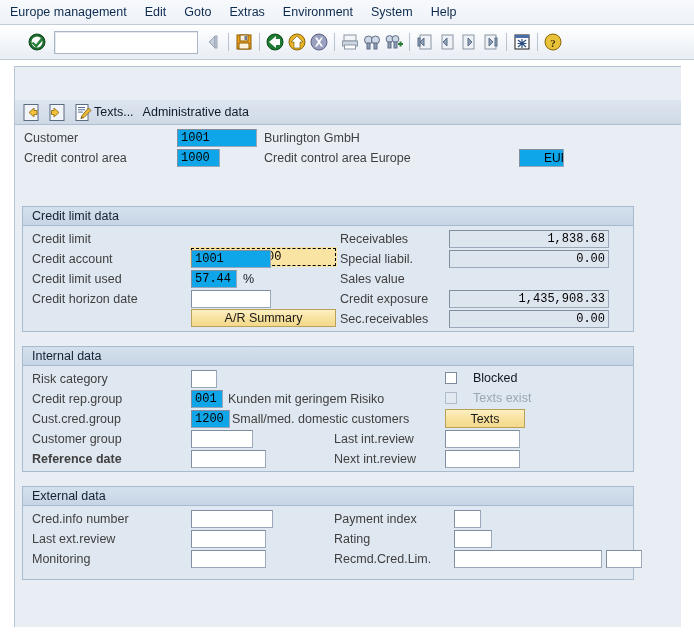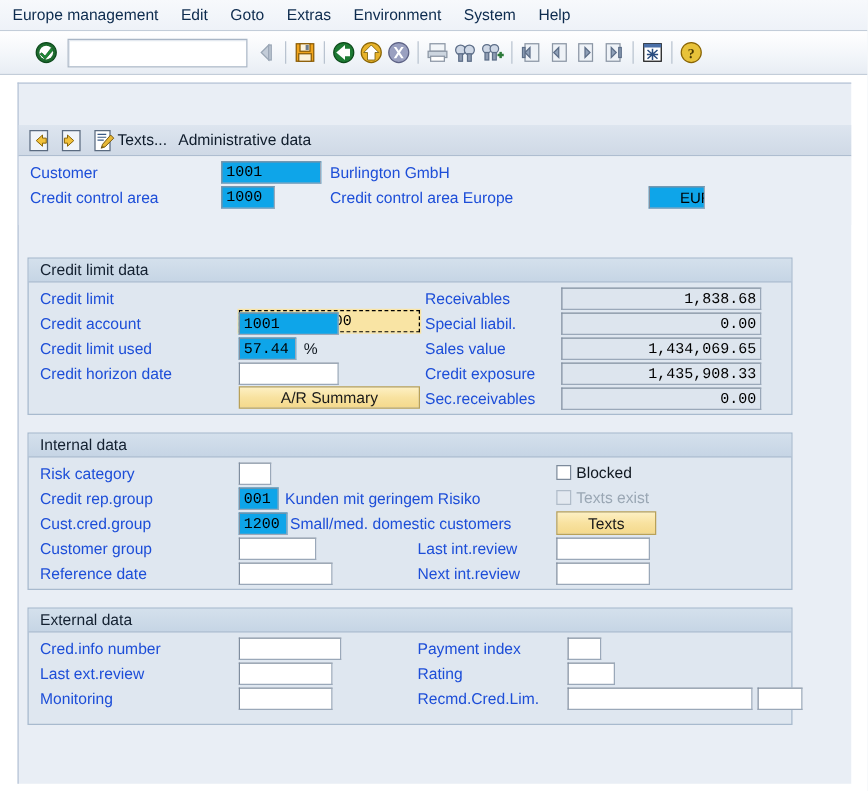--- a/index.html
+++ b/index.html
@@ -77,21 +77,21 @@
     position:absolute;left:0;top:33px;width:666px;height:24px;
     background:linear-gradient(to bottom,#dde5ef,#cfd9e6);
     border-bottom:1px solid #aebdd0;
     display:flex;align-items:center;
   }
   .abi{width:19px;height:19px;margin-left:7px;display:block;}
   .ablabel{font-size:12.5px;color:#0f1c2b;margin-left:1px;white-space:nowrap;}
   .ablabel2{font-size:12.5px;color:#0f1c2b;margin-left:9px;white-space:nowrap;}
   
   .hdr{position:absolute;left:0;top:58px;width:666px;height:55px;background:#e9eef5;}
-  .lbl{position:absolute;font-size:12.5px;color:#1d4ed8;white-space:nowrap;}
+  .lbl{position:absolute;font-size:12.5px;color:#404040;white-space:nowrap;}
   
   .fld{
     position:absolute;box-sizing:border-box;
     font-family:"Liberation Mono","DejaVu Sans Mono",monospace;
     font-size:12px;line-height:16px;height:18px;
     padding:0 3px;white-space:nowrap;overflow:hidden;
   }
   .f-gray{background:#0ea5e9;border:1px solid #9aa8b9;border-top-color:#808e9f;border-left-color:#808e9f;}
   .f-white{background:#ffffff;border:1px solid #9aa8b9;border-top-color:#808e9f;border-left-color:#808e9f;}
   .f-focus{background:#f9e4a4;border:1px dashed #000000;outline:1px solid #f9e4a4;}
@@ -110,21 +110,21 @@
   
   .btn{
     position:absolute;box-sizing:border-box;
     background:linear-gradient(to bottom,#fdf0c3 0%,#f8e2a0 50%,#f4d98c 100%);
     border:1px solid #b9a157;
     font-size:12.5px;color:#1a1a1a;
     display:flex;align-items:center;justify-content:center;
     cursor:default;
   }
   
-  .cbwrap{position:absolute;display:flex;align-items:center;}
+  .cbwrap{position:absolute;display:flex;align-items:center;gap:12px;}
   .cb{
     width:12px;height:12px;box-sizing:border-box;
     background:#ffffff;border:1px solid #7c8a9b;
     display:inline-block;
   }
   .cb.dis{background:#e3e9f0;border-color:#b0bcc9;}
   .cbl{font-size:12.5px;color:#101820;margin-left:4px;white-space:nowrap;}
   .cbl.dis{color:#9aa7b4;}
   .pct{position:absolute;font-size:12.5px;color:#101820;}
 </style>
@@ -293,21 +293,20 @@
 
     <div class="lbl" style="left:9px;top:45px;">Credit account</div>
     <div class="fld f-gray" style="left:168px;top:43px;width:80px;">1001</div>
     <div class="lbl" style="left:317px;top:45px;">Special liabil.</div>
     <div class="fld f-out" style="left:426px;top:43px;width:160px;">0.00</div>
 
     <div class="lbl" style="left:9px;top:65px;">Credit limit used</div>
     <div class="fld f-gray" style="left:168px;top:63px;width:46px;">57.44</div>
     <div class="pct" style="left:220px;top:65px;">%</div>
     <div class="lbl" style="left:317px;top:65px;">Sales value</div>
-    <div class="fld f-out" style="left:426px;top:63px;width:160px;">1,434,069.65</div>
 
     <div class="lbl" style="left:9px;top:85px;">Credit horizon date</div>
     <div class="fld f-white" style="left:168px;top:83px;width:80px;"></div>
     <div class="lbl" style="left:317px;top:85px;">Credit exposure</div>
     <div class="fld f-out" style="left:426px;top:83px;width:160px;">1,435,908.33</div>
 
     <div class="btn" style="left:168px;top:102px;width:145px;height:18px;">A/R Summary</div>
     <div class="lbl" style="left:317px;top:105px;">Sec.receivables</div>
     <div class="fld f-out" style="left:426px;top:103px;width:160px;">0.00</div>
   </div>
@@ -334,21 +333,21 @@
     <div class="lbl" style="left:9px;top:65px;">Cust.cred.group</div>
     <div class="fld f-gray" style="left:168px;top:63px;width:39px;font-family:Liberation Mono, monospace;">1200</div>
     <div class="lbl" style="left:209px;top:65px;">Small/med. domestic customers</div>
     <div class="btn" style="left:422px;top:62px;width:80px;height:19px;">Texts</div>
 
     <div class="lbl" style="left:9px;top:85px;">Customer group</div>
     <div class="fld f-white" style="left:168px;top:83px;width:62px;"></div>
     <div class="lbl" style="left:311px;top:85px;">Last int.review</div>
     <div class="fld f-white" style="left:422px;top:83px;width:75px;"></div>
 
-    <div class="lbl" style="left:9px;top:105px;">Reference date</div>
+    <div class="lbl" style="left:9px;top:105px;font-weight:bold;">Reference date</div>
     <div class="fld f-white" style="left:168px;top:103px;width:75px;"></div>
     <div class="lbl" style="left:311px;top:105px;">Next int.review</div>
     <div class="fld f-white" style="left:422px;top:103px;width:75px;"></div>
   </div>
 
   <div class="grp" style="left:7px;top:419px;width:610px;height:92px;">
     <div class="grphead"></div>
     <div class="grptitle">External data</div>
 
     <div class="lbl" style="left:9px;top:25px;">Cred.info number</div>

